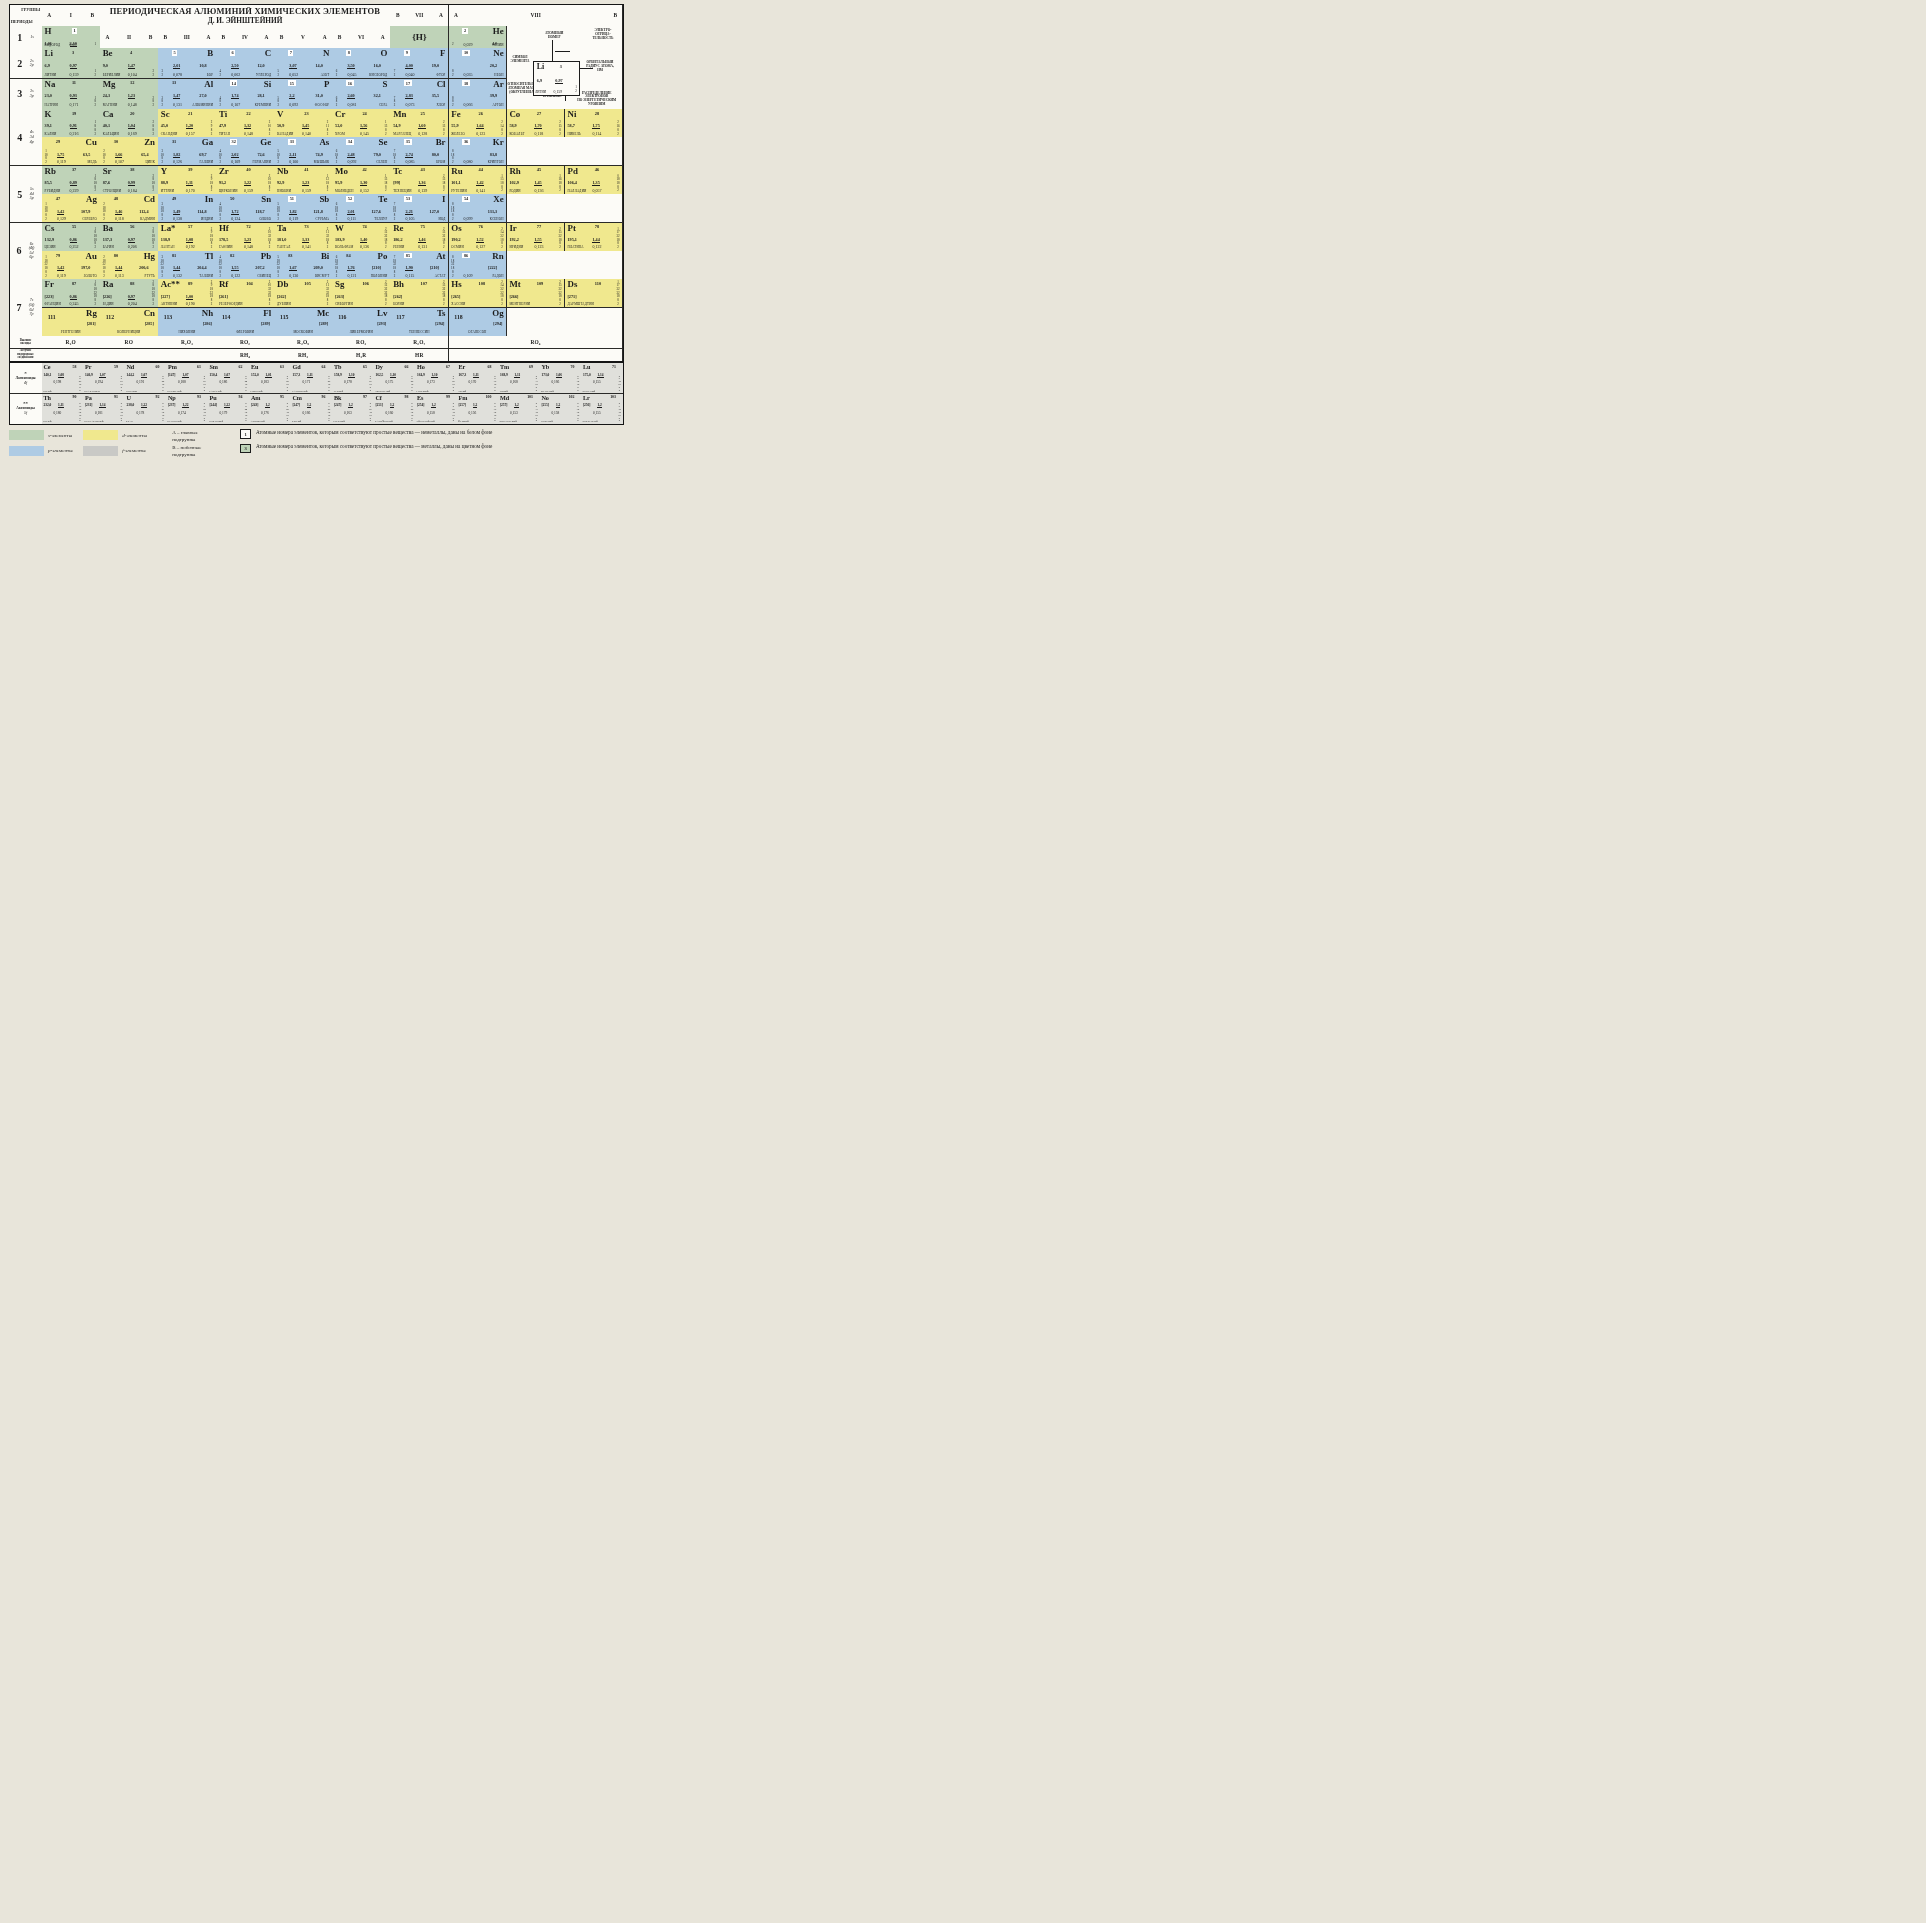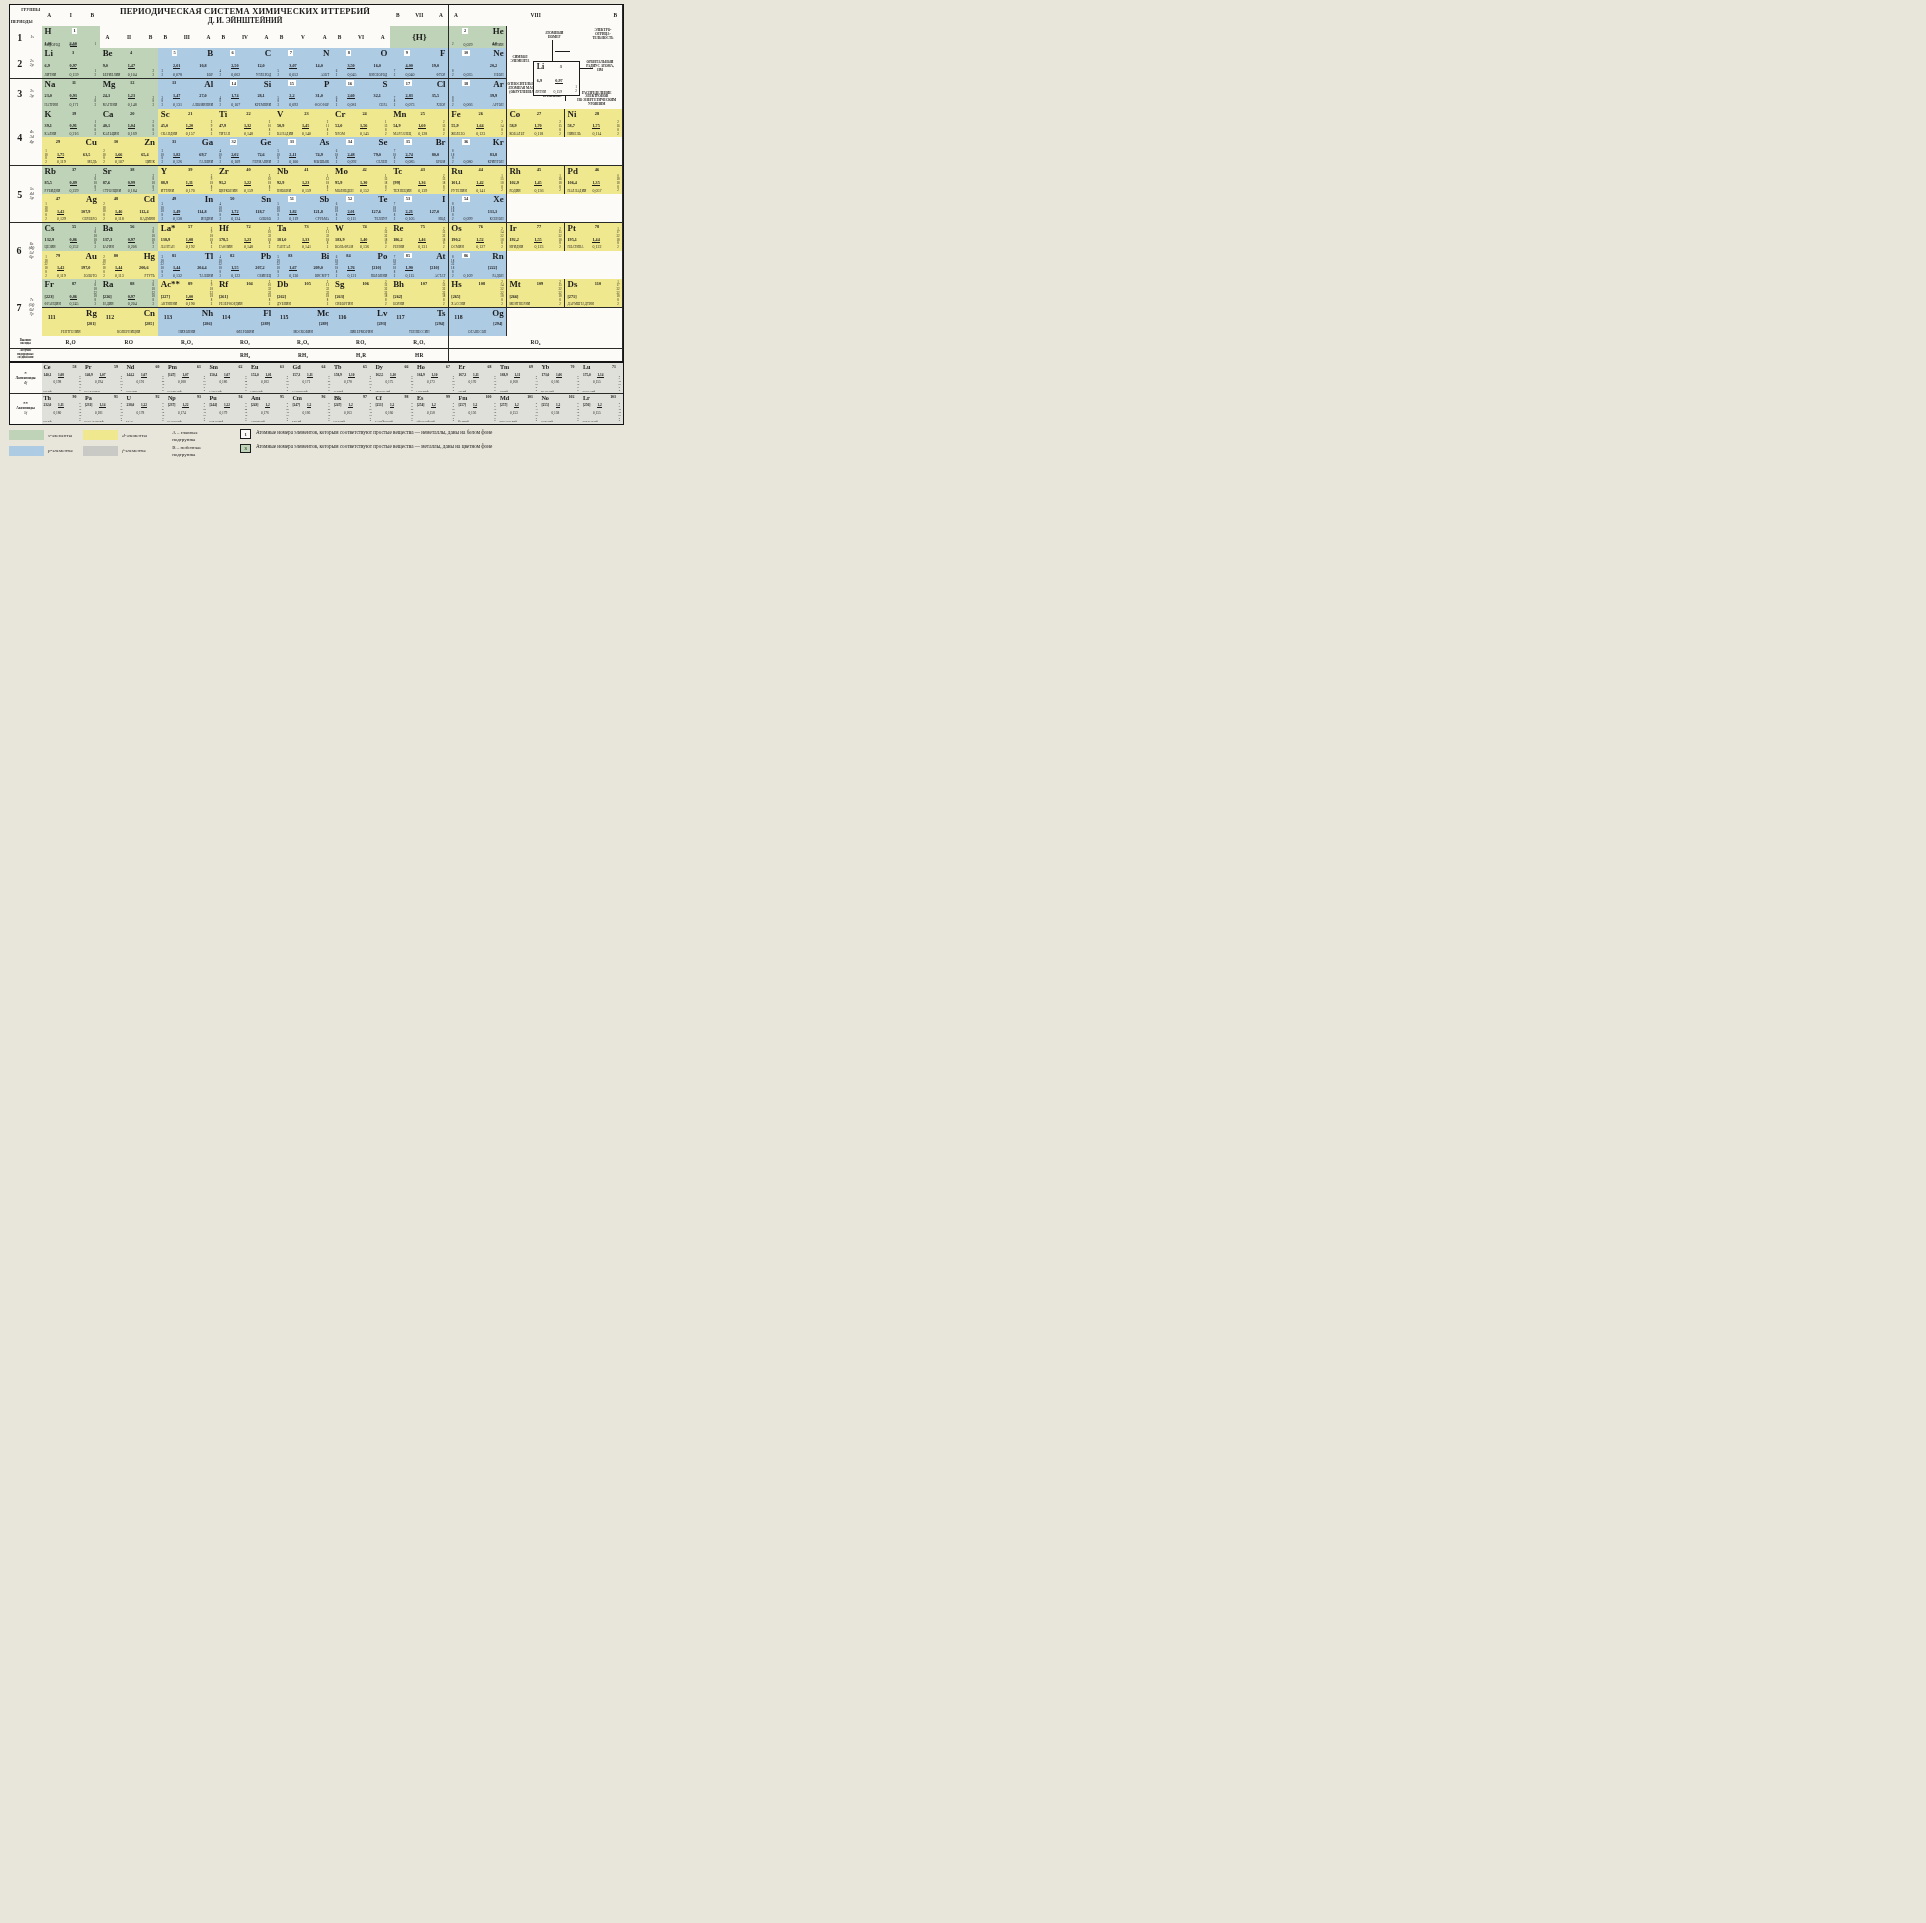--- a/index.html
+++ b/index.html
@@ -127,21 +127,21 @@
 
 <div class="sheet">
 
   <div class="ptable" id="main-grid">
 
     <div class="corner" style="grid-row:1;grid-column:1;">
       <span class="g">ГРУППЫ</span>
       <span class="pd">ПЕРИОДЫ</span>
     </div>
     <div class="titlecell" style="grid-row:1;grid-column:3 / span 5;">
-      <div class="t1">ПЕРИОДИЧЕСКАЯ СИСТЕМА ХИМИЧЕСКИХ ИТТЕРБИЙ</div>
+      <div class="t1">ПЕРИОДИЧЕСКАЯ АЛЮМИНИЙ ХИМИЧЕСКИХ ЭЛЕМЕНТОВ</div>
       <div class="t2">Д. И. ЭЙНШТЕЙНИЙ</div>
     </div>
 
   <div class="ghead" style="grid-area: 1 / 2 / auto / span 1;">
         <span>А</span>
         <span class="m">I</span>
         <span>В</span>
       </div>
       <div class="ghead" style="grid-area: 1 / 8 / auto / span 1;">
         <span>В</span>

